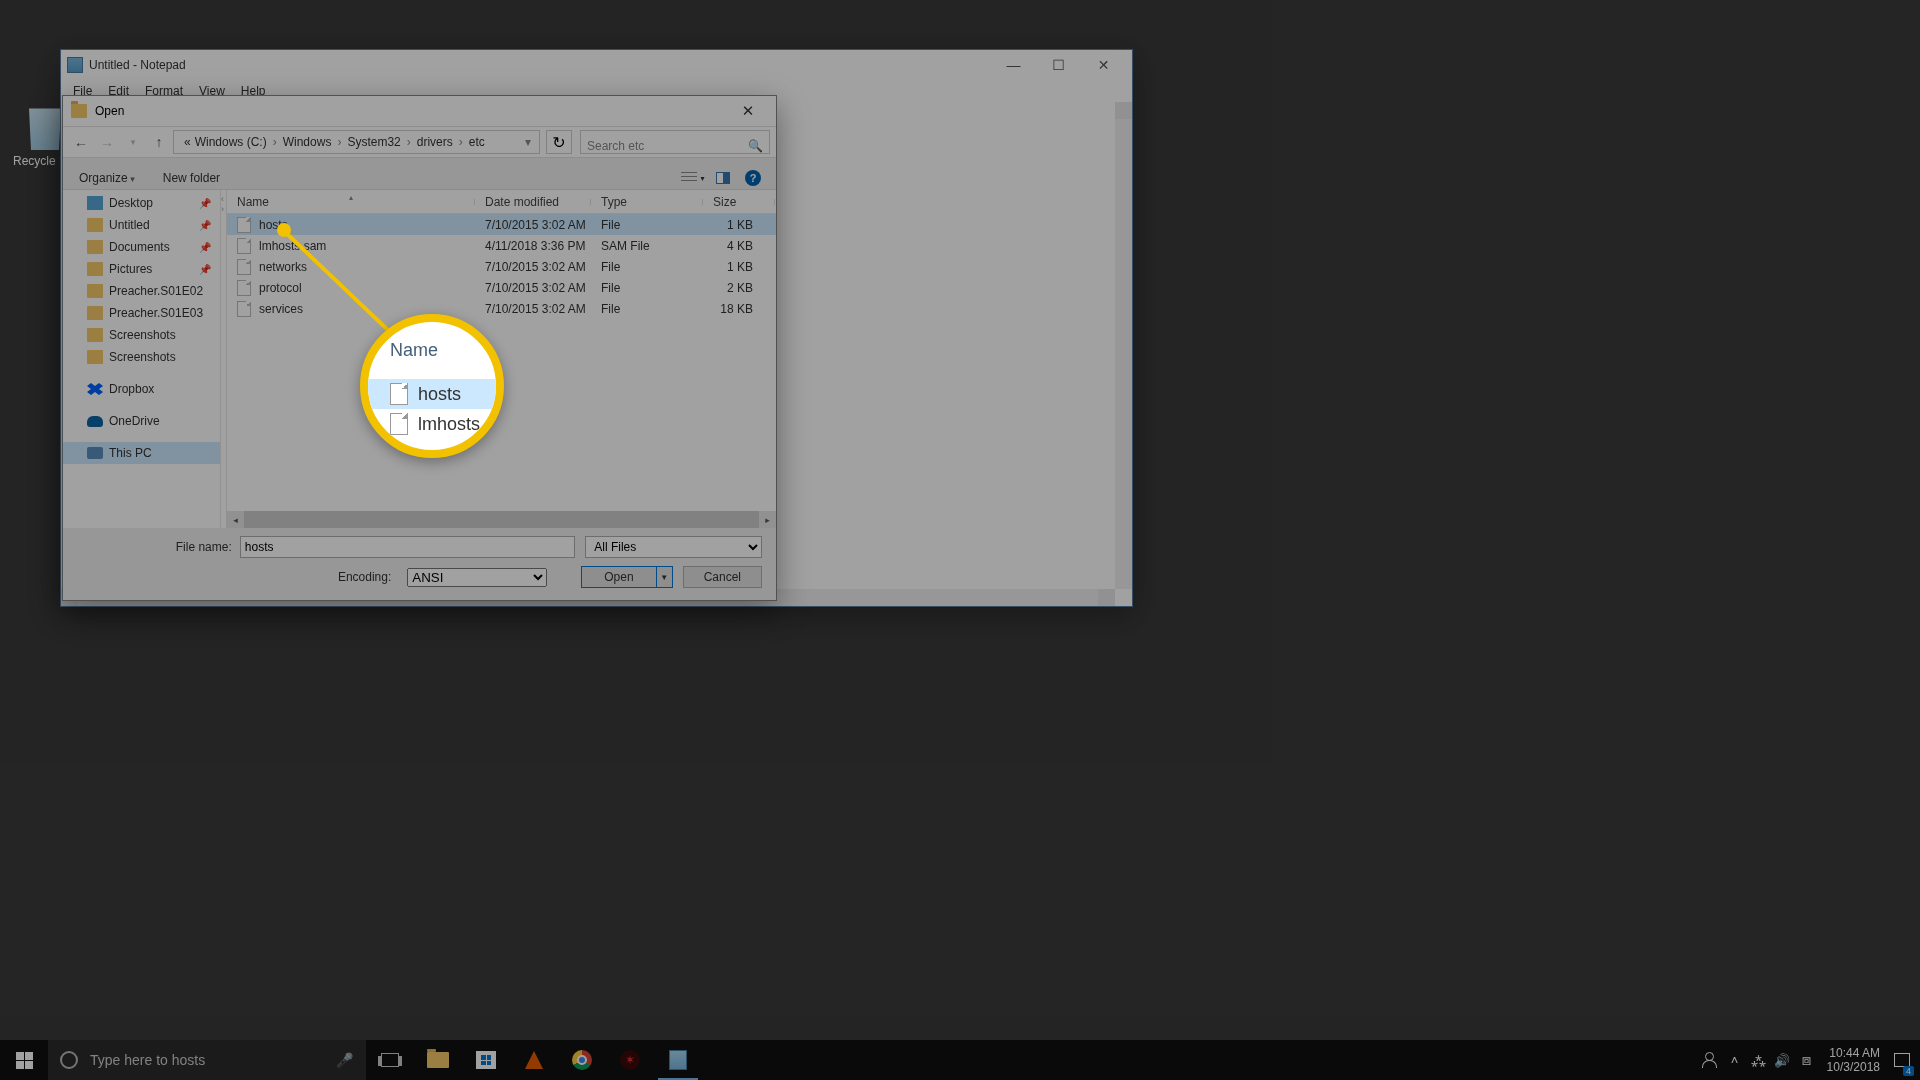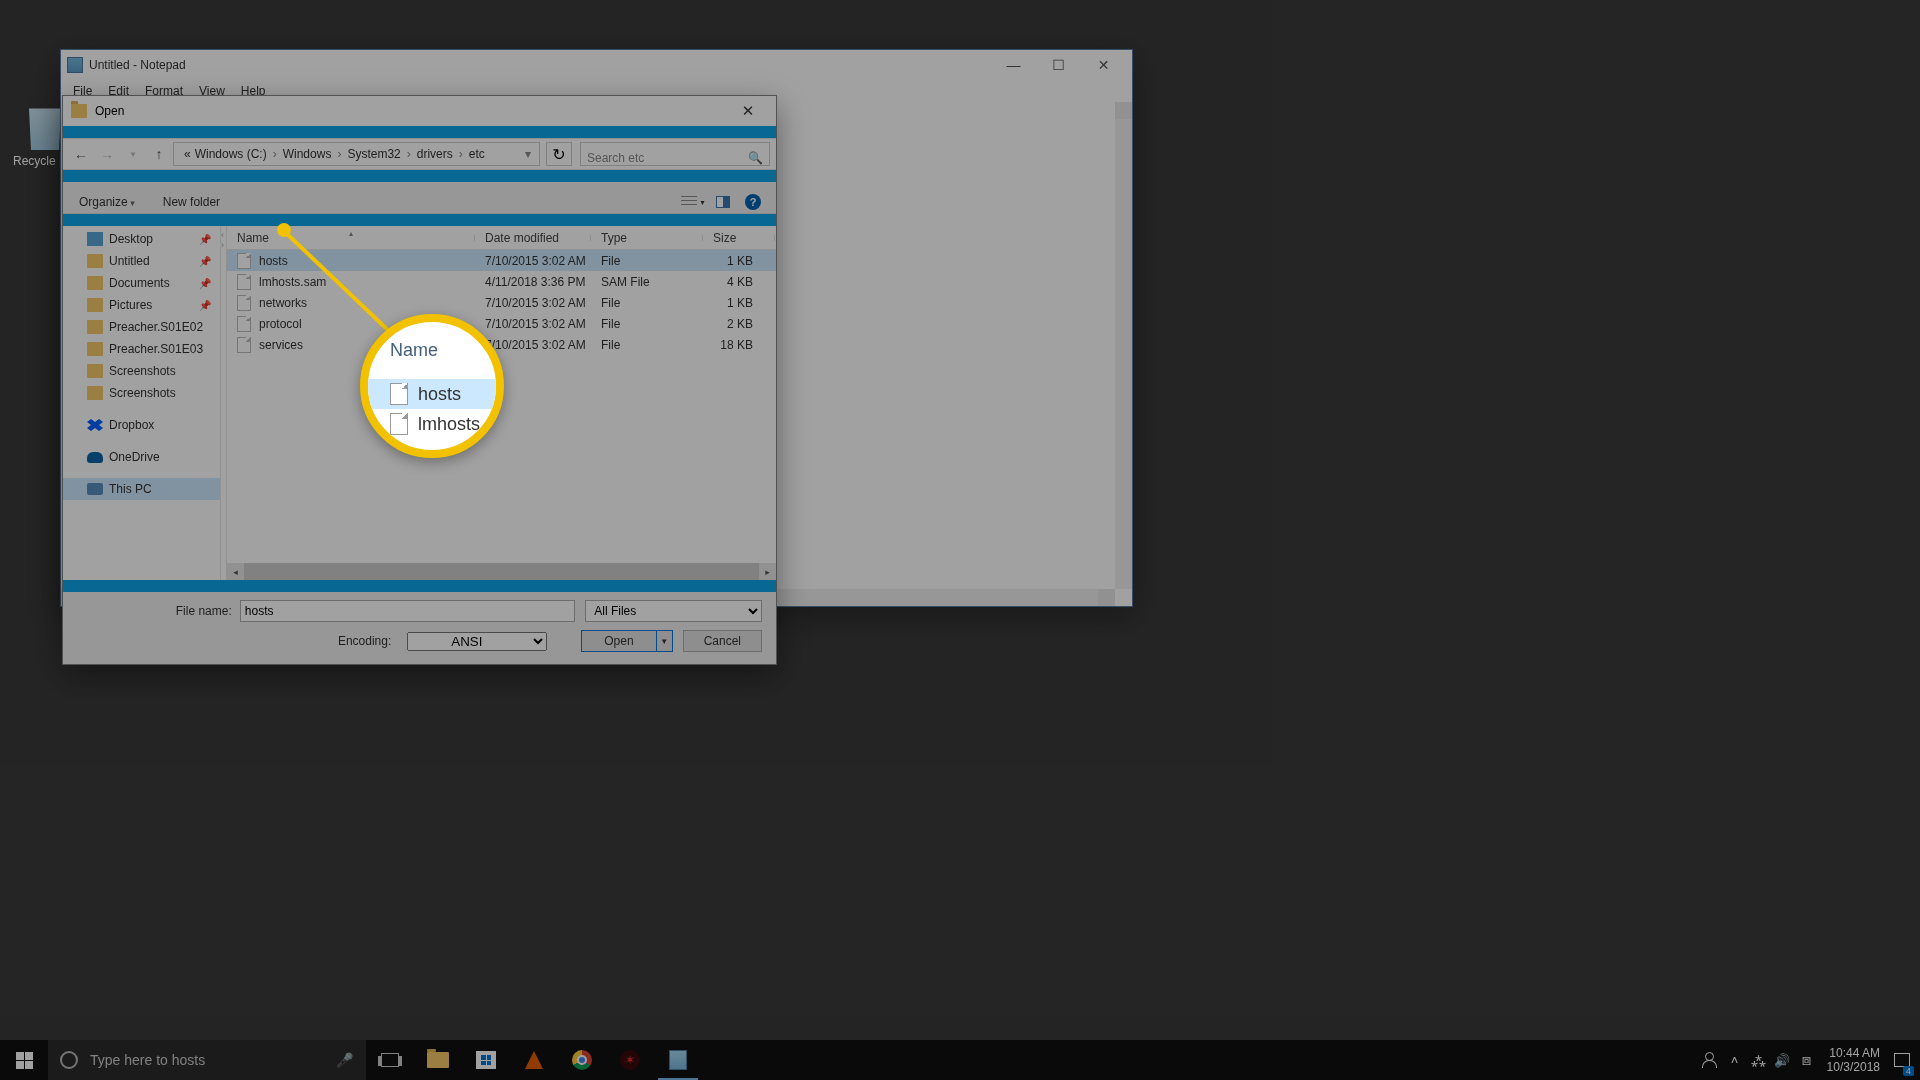--- a/index.html
+++ b/index.html
@@ -26,21 +26,21 @@
 .np-menubar { height:22px; display:flex; align-items:center; padding:0 4px; font-size:12px; color:#333; background:#fff; }
 .np-menubar span{padding:2px 8px;}
 .np-body { flex:1; background:#fff; position:relative; }
 .np-scroll-v{position:absolute;right:0;top:0;bottom:17px;width:17px;background:#f0f0f0;}
 .np-scroll-v::before{content:"";position:absolute;top:0;left:0;right:0;height:17px;background:#e6e6e6;}
 .np-scroll-h{position:absolute;left:0;right:17px;bottom:0;height:17px;background:#f0f0f0;}
 .np-scroll-h::before{content:"";position:absolute;left:0;top:0;bottom:0;width:17px;background:#e6e6e6;}
 .np-scroll-h::after{content:"";position:absolute;right:0;top:0;bottom:0;width:17px;background:#e6e6e6;}
 
 
-.dlg { position:absolute; left:62px; top:95px; width:715px; height:570px; background:#0ea5e9; border:1px solid #808080; box-shadow:0 10px 30px #00000066; display:flex; flex-direction:column; z-index:10;gap:12px;}
+.dlg { position:absolute; left:62px; top:95px; width:715px; height:506px; background:#0f172a; border:1px solid #808080; box-shadow:0 10px 30px #00000066; display:flex; flex-direction:column; z-index:10;}
 .dlg-titlebar { height:30px; background:#fff; display:flex; align-items:center; padding:0 8px; font-size:12px; }
 .dlg-titlebar .folder-ic{width:16px;height:14px;background:#f4c869;border-radius:1px;margin-right:8px;position:relative;}
 .dlg-titlebar .folder-ic::before{content:"";position:absolute;left:0;top:-3px;width:7px;height:3px;background:#e2b04f;border-radius:1px 1px 0 0;}
 .dlg-titlebar .spacer{flex:1;}
 .dlg-close{width:40px;height:30px;display:flex;align-items:center;justify-content:center;font-size:15px;color:#333;}
 
 .dlg-nav { height:32px; background:#fff; display:flex; align-items:center; padding:0 6px; gap:2px; border-top:1px solid #e0e0e0; border-bottom:1px solid #e0e0e0;}
 .nav-btn{width:24px;height:24px;display:flex;align-items:center;justify-content:center;color:#555;font-size:14px;}
 .nav-btn.dis{color:#bbb;}
 .breadcrumb{flex:1;height:24px;border:1px solid #ccc;background:#fff;display:flex;align-items:center;padding:0 4px;font-size:12px;color:#333;overflow:hidden;}
@@ -100,21 +100,21 @@
 .hscroll{height:17px;background:#f0f0f0;display:flex;align-items:center;}
 .hscroll .arrow{width:17px;height:17px;background:#e6e6e6;display:flex;align-items:center;justify-content:center;font-size:9px;color:#555;}
 .hscroll .track{flex:1;background:#cdcdcd;height:17px;}
 
 .dlg-bottom{background:#f0f0f0;padding:8px 14px 12px;font-size:12px;color:#333;}
 .form-row{display:flex;align-items:center;margin-bottom:8px;}
 .form-row .lbl{width:164px;text-align:right;padding-right:8px;}
 .form-row select,.form-row input{height:22px;border:1px solid #adadad;background:#fff;font-size:12px;padding:0 4px;}
 .fn-input{width:338px;}
 .filter-sel{width:178px;margin-left:10px;}
-.enc-sel{width:140px;padding-left:39px;}
+.enc-sel{width:140px;}
 .btn-row{display:flex;justify-content:flex-end;gap:10px;align-items:center;}
 .btn-row .lbl{margin-right:6px;}
 .dlg-btn{height:22px;border:1px solid #adadad;background:#e1e1e1;font-size:12px;padding:0 20px;display:flex;align-items:center;}
 .dlg-btn.primary{border:1px solid #0078d7;padding:0;}
 .dlg-btn.primary .main{padding:0 22px;height:22px;display:flex;align-items:center;}
 .dlg-btn.primary .dd{width:16px;height:22px;border-left:1px solid #0078d7;display:flex;align-items:center;justify-content:center;font-size:8px;}
 
 
 .annotation{position:absolute;z-index:60;pointer-events:none;}
 .mag-line{position:absolute;left:282px;top:223px;width:160px;height:170px;}

